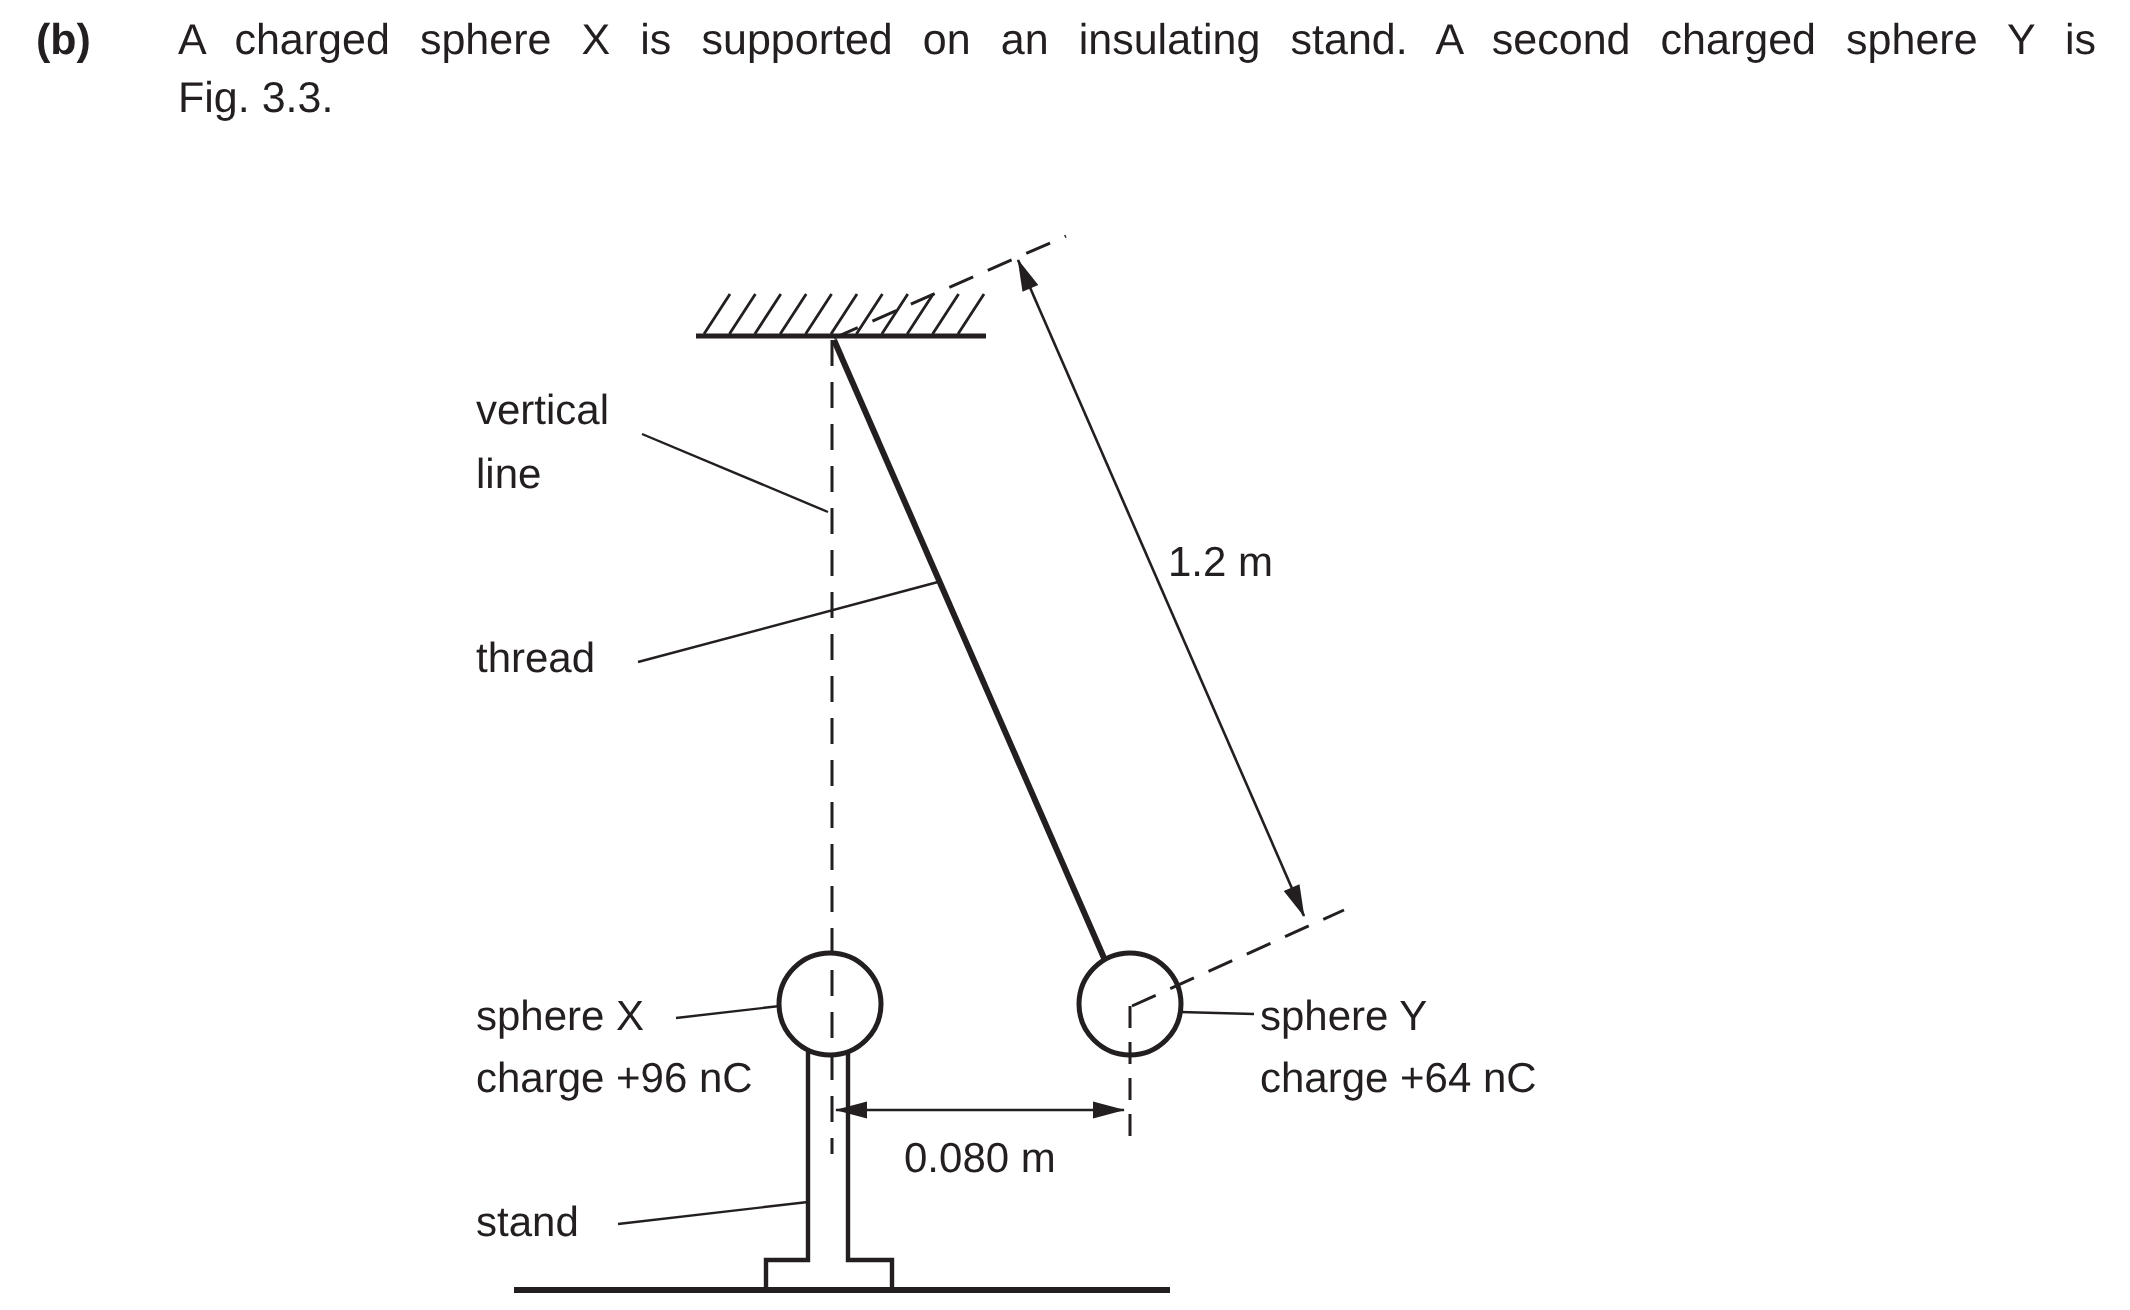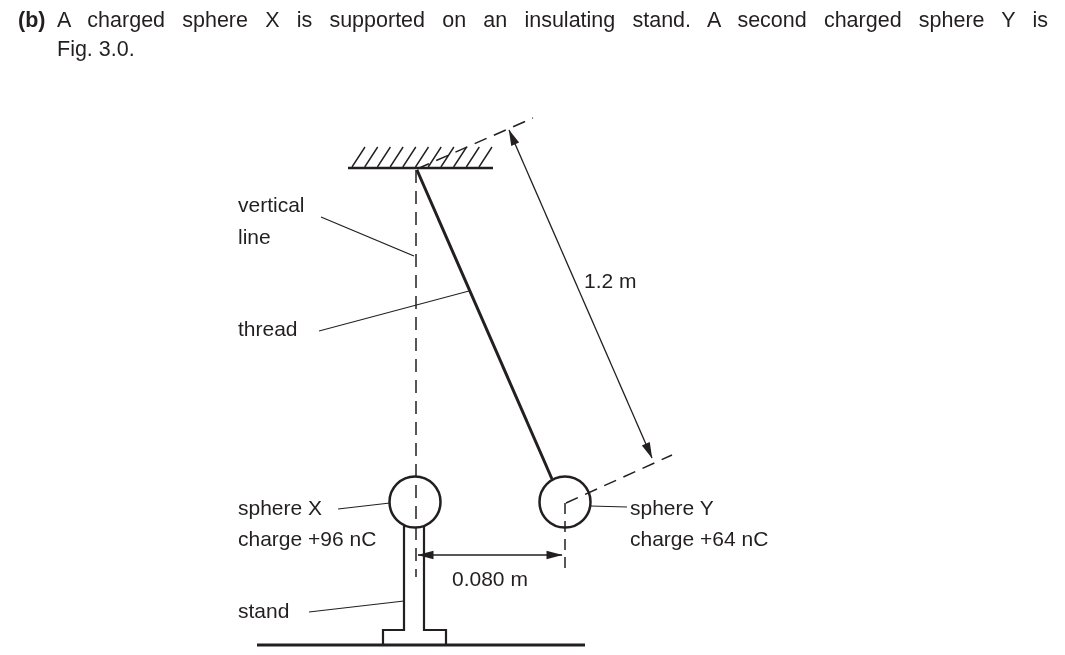--- a/index.html
+++ b/index.html
@@ -19,21 +19,21 @@
     width: 1030px;
     display: flex;
     font-size: 21.5px;
     line-height: 29px;
   }
   .part {
     flex: none;
     width: 39px;
     font-weight: bold;
   }
-  .qtext { flex: 1; }
+  .qtext { flex: 1; margin-left: 32px; }
   .qline.j {
     text-align: justify;
     text-align-last: justify;
   }
   .figure-svg {
     position: absolute;
     left: 0;
     top: 0;
     width: 1065px;
     height: 655px;
@@ -46,21 +46,21 @@
 </style>
 </head>
 <body>
 
 <div class="page">
 
   <div class="question">
     <span class="part">(b)</span>
     <div class="qtext">
       <div class="qline j">A charged sphere X is supported on an insulating stand. A second charged sphere Y is</div>
-      <div class="qline">Fig. 3.0.</div>
+      <div class="qline">Fig. 3.3.</div>
     </div>
   </div>
 
   <svg class="figure-svg" viewBox="0 0 1065 655">
     <defs>
       <marker id="arr" viewBox="0 0 17 11" markerWidth="17" markerHeight="11" refX="16" refY="5.5" orient="auto-start-reverse" markerUnits="userSpaceOnUse">
         <path d="M0.5,1.2 L16.5,5.5 L0.5,9.8 Z" fill="#231f20"></path>
       </marker>
     </defs>
 

